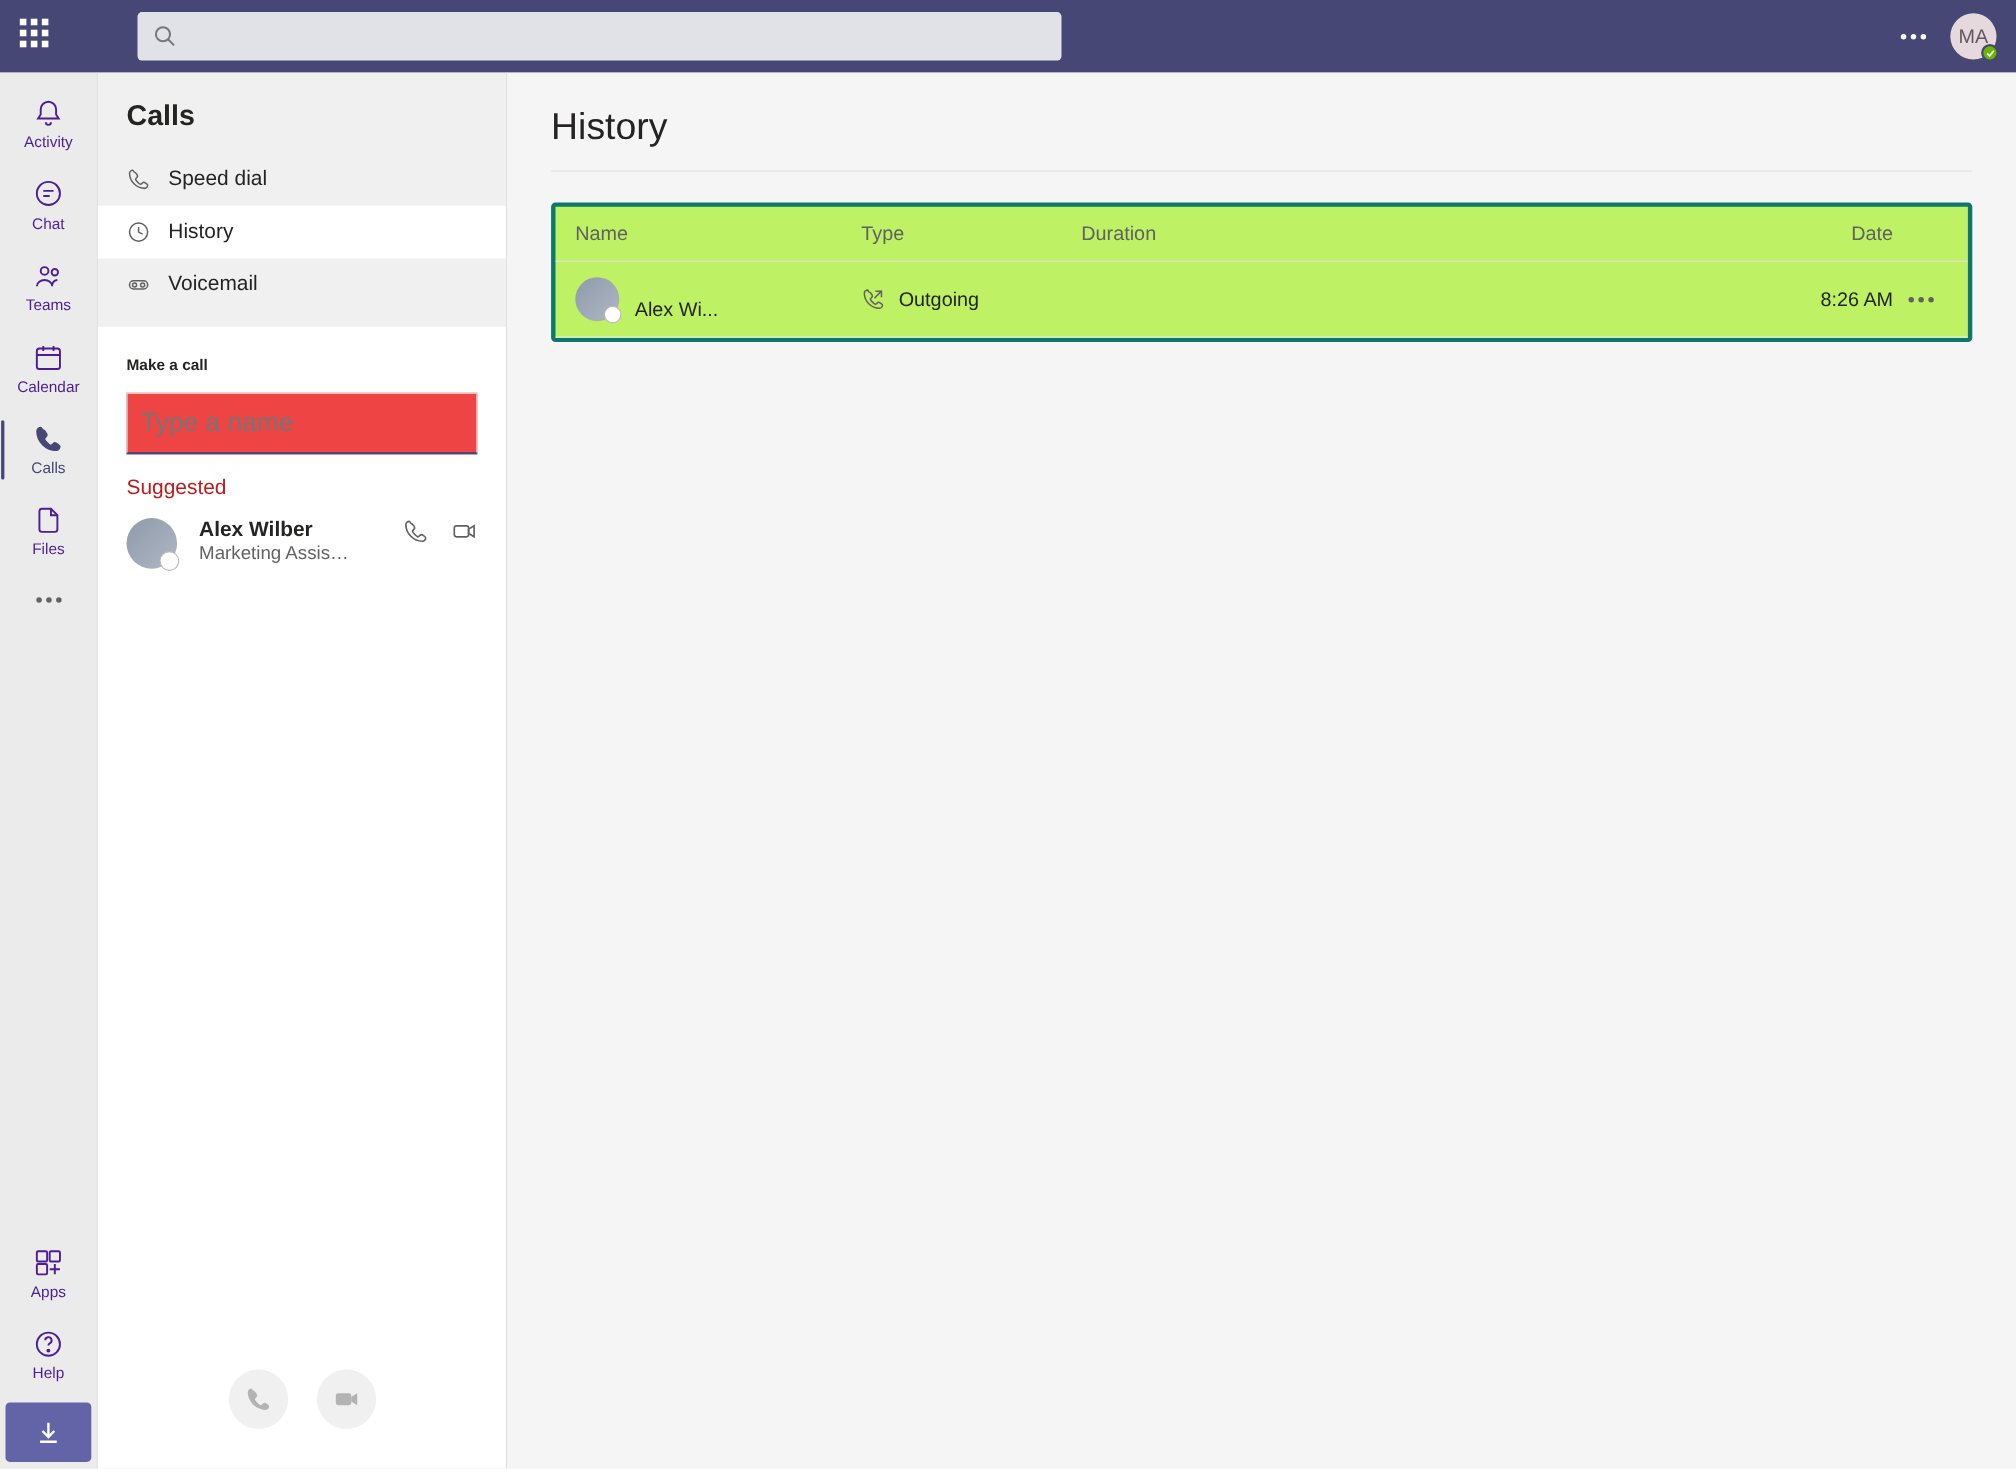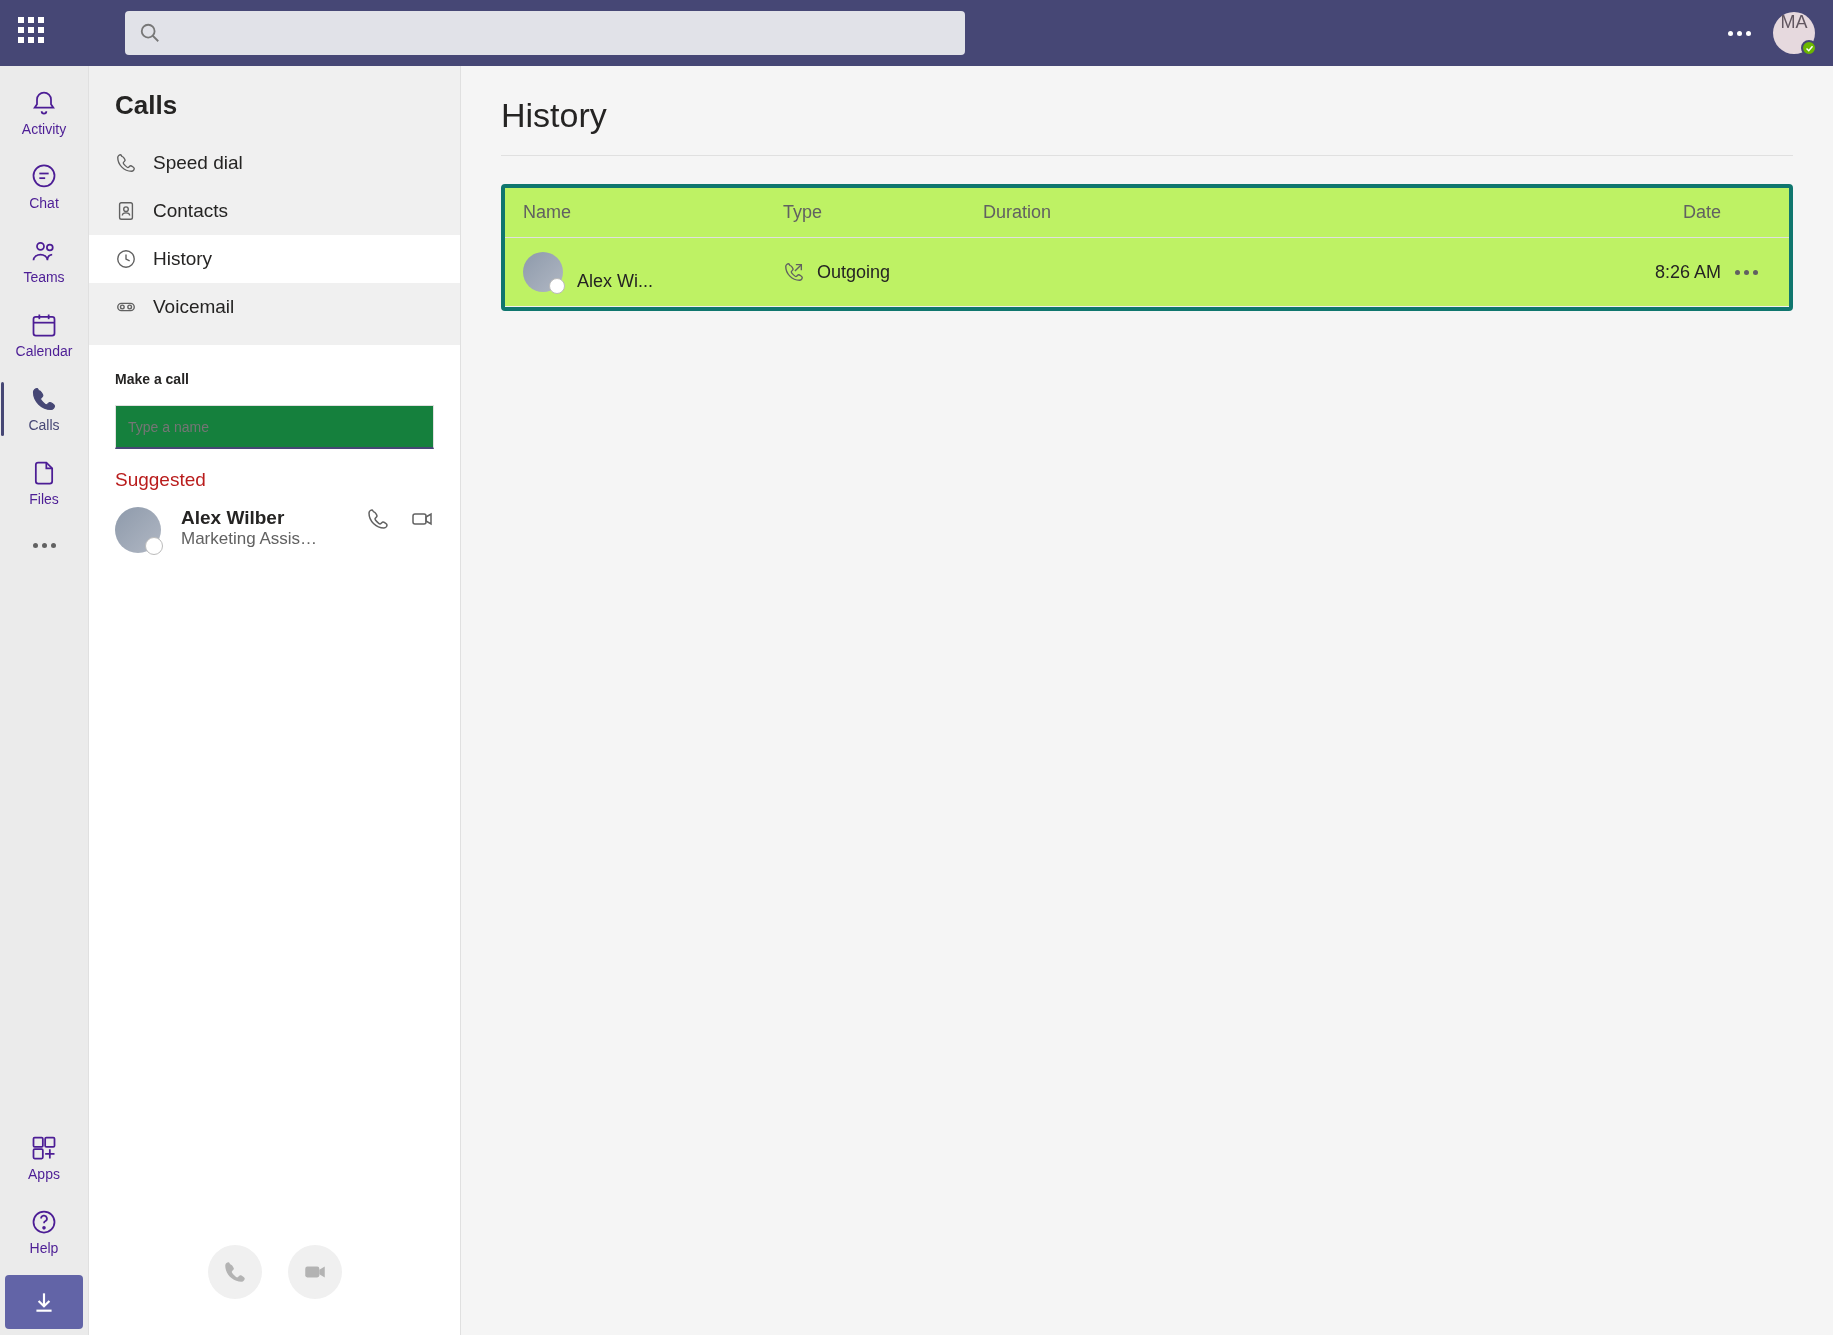--- a/index.html
+++ b/index.html
@@ -7,21 +7,21 @@
 
 
 .topbar { height: 66px; background: #464775; display: flex; align-items: center; padding: 0 18px; gap: 20px; }
 .waffle { width: 32px; height: 32px; display: grid; grid-template-columns: repeat(3,6px); grid-template-rows: repeat(3,6px); gap: 4px; cursor: pointer; }
 .waffle span { background: #fff; width: 6px; height: 6px; }
 .searchbox { flex: 0 0 840px; height: 44px; background: #e1e2e8; border-radius: 4px; display: flex; align-items: center; padding: 0 14px; gap: 10px; margin-left: 55px; }
 .searchbox input { border: none; background: transparent; font-size: 20px; color: #555; flex: 1; outline: none; }
 .topbar-right { margin-left: auto; display: flex; align-items: center; gap: 22px; }
 .dots-h { display: flex; gap: 4px; cursor: pointer; }
 .dots-h span { width: 5px; height: 5px; background: #fff; border-radius: 50%; }
-.avatar-top { width: 42px; height: 42px; border-radius: 50%; background: #e6d9de; color: #625761; display: flex; justify-content: center; font-size: 18px; position: relative; }
+.avatar-top { width: 42px; height: 42px; border-radius: 50%; background: #e6d9de; color: #625761; display: flex; align-items: center; justify-content: center; font-size: 18px; position: relative; }
 .presence-badge { position: absolute; bottom: -2px; right: -2px; width: 16px; height: 16px; border-radius: 50%; background: #6bb700; border: 2px solid #464775; display:flex; align-items:center; justify-content:center;}
 .presence-badge svg { width:9px; height:9px; }
 
 
 .app-body { flex: 1; display: flex; min-height: 0; }
 
 
 .rail { width: 89px; background: #ebebeb; display: flex; flex-direction: column; align-items: center; padding-top: 10px; border-right: 1px solid #e0e0e0; }
 .rail-item { width: 100%; height: 74px; display: flex; flex-direction: column; align-items: center; justify-content: center; gap: 4px; color: #4c1d95; cursor: pointer; position: relative; font-size: 14px; }
 .rail-item.active { color: #464775; }
@@ -37,21 +37,21 @@
 
 .secondary { width: 372px; background: #f0f0f0; display: flex; flex-direction: column; border-right: 1px solid #e0e0e0; }
 .sec-header { padding: 24px 26px 18px; font-size: 26px; font-weight: 700; color: #252423; }
 .sec-nav { list-style: none; }
 .sec-nav li { height: 48px; display: flex; align-items: center; gap: 16px; padding: 0 26px; font-size: 19px; color: #252423; cursor: pointer; }
 .sec-nav li.active { background: #fff; }
 .sec-nav li svg { width: 22px; height: 22px; stroke: #616161; fill:none; stroke-width:1.5; }
 
 .make-call { background: #fff; flex: 1; padding: 26px; display: flex; flex-direction: column; margin-top: 14px; }
 .make-call h2 { font-size: 14px; font-weight: 700; color: #252423; margin-bottom: 18px; }
-.name-input { height: 44px; border: 1px solid #e0e0e0; border-bottom: 2px solid #464775; background: #15803d; padding: 0 12px; font-size: 14px; outline: none; color: #252423; width:100%; }
+.name-input { height: 56px; border: 1px solid #e0e0e0; border-bottom: 2px solid #464775; background: #ef4444; padding: 0 12px; font-size: 24px; outline: none; color: #252423; width:100%; }
 .suggested-label { margin-top: 20px; font-size: 19px; color: #b91c1c; }
 .suggest-item { display: flex; align-items: flex-start; gap: 20px; margin-top: 16px; }
 .suggest-avatar { width: 46px; height: 46px; border-radius: 50%; background: linear-gradient(135deg,#8e9aab,#b0b7c3); position: relative; flex-shrink:0;}
 .suggest-avatar::after { content:""; position:absolute; right:-2px; bottom:-2px; width:16px;height:16px;border-radius:50%; background:#fff; border:1px solid #bbb; }
 .suggest-info { flex: 1; min-width: 0; }
 .suggest-name { font-size: 19px; font-weight: 600; color: #252423; }
 .suggest-title { font-size: 17px; color: #616161; white-space: nowrap; overflow: hidden; text-overflow: ellipsis; max-width:140px;}
 .suggest-actions { display: flex; gap: 20px; }
 .suggest-actions svg { width: 24px; height: 24px; stroke: #616161; fill: none; stroke-width:1.5; cursor: pointer; }
 
@@ -197,28 +197,20 @@
 
   <div class="secondary">
     <div class="sec-header">Calls</div>
     <ul class="sec-nav">
       <li>
         <svg viewBox="0 0 24 24">
             <path d="M6 3c-1 0-3 1-3 3 0 8 7 15 15 15 2 0 3-2 3-3 0-1-3-3-4-3s-2 2-3 2-5-4-5-5 2-2 2-3-2-4-3-4S7 3 6 3z"></path>
           </svg>
         <span>Speed dial</span>
       </li>
-      <li>
-        <svg viewBox="0 0 24 24">
-            <rect x="5" y="3" width="14" height="18" rx="2"></rect>
-            <circle cx="12" cy="10" r="2.5"></circle>
-            <path d="M8 17c0-2 2-3 4-3s4 1 4 3"></path>
-          </svg>
-        <span>Contacts</span>
-      </li>
       <li class="active">
         <svg viewBox="0 0 24 24">
             <circle cx="12" cy="12" r="9"></circle>
             <path d="M12 7v5l4 2"></path>
           </svg>
         <span>History</span>
       </li>
       <li>
         <svg viewBox="0 0 24 24">
             <rect x="3" y="8" width="18" height="8" rx="4"></rect>

